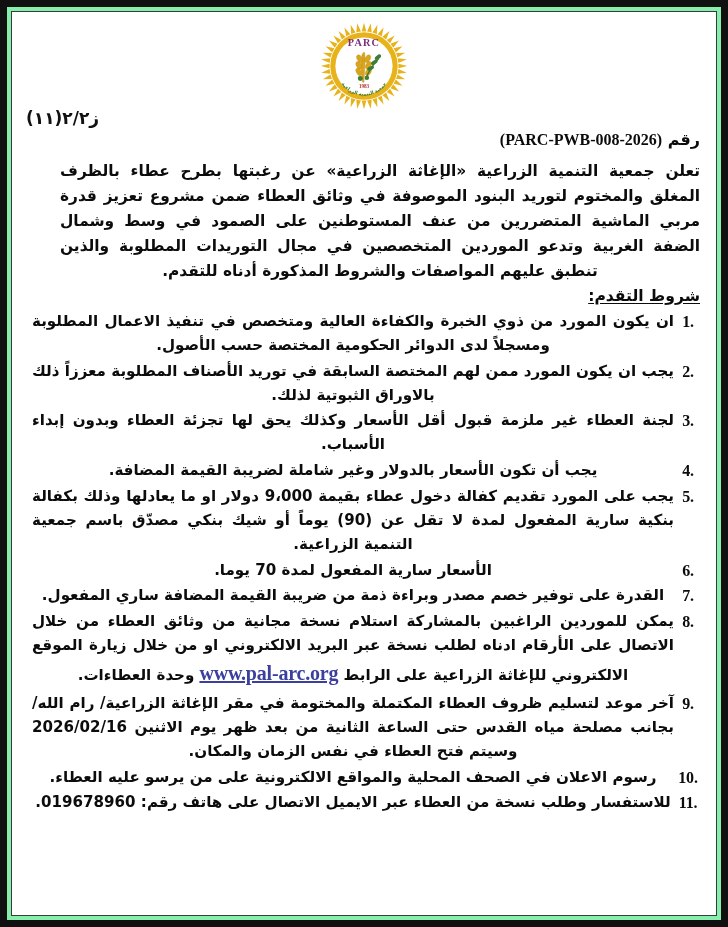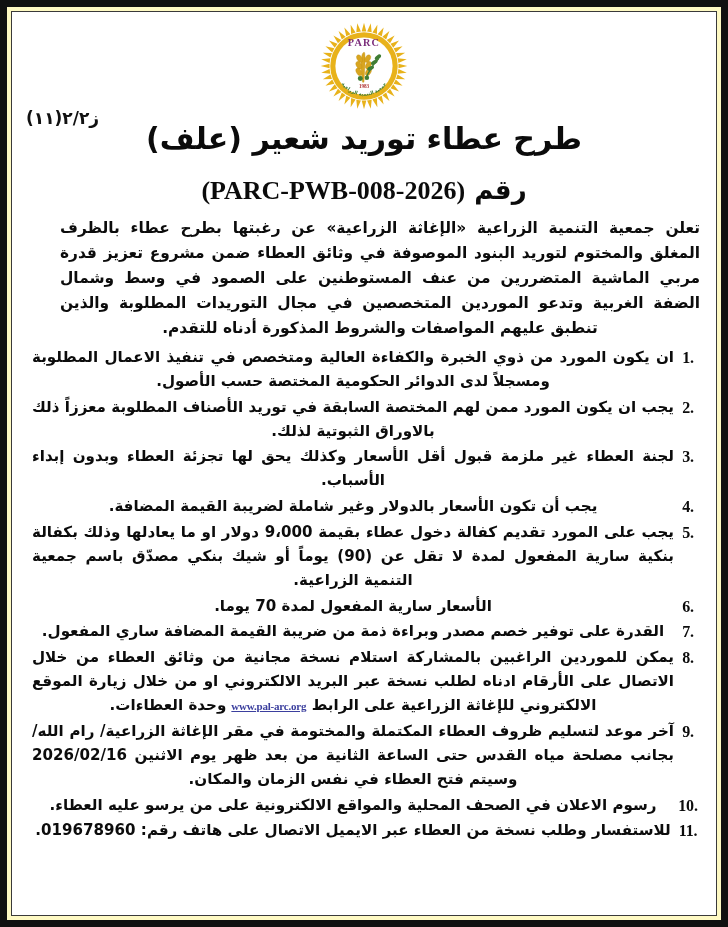--- a/index.html
+++ b/index.html
@@ -13,21 +13,21 @@
     height: 927px;
     overflow: hidden;
     font-family: "DejaVu Sans", "Liberation Sans", sans-serif;
   }
 
   .page {
     position: relative;
     width: 728px;
     height: 927px;
     box-sizing: border-box;
-    background: #fef9c3;
+    background: #86efac;
     border: 7px solid #101010;
     padding: 0;
   }
   .page-inner {
     position: absolute;
     top: 4px;
     left: 4px;
     right: 4px;
     bottom: 4px;
     border: 1px solid #3a3a3a;
@@ -77,27 +77,28 @@
   }
   .main-title {
     font-size: 30px;
     font-weight: 700;
     color: #0b0b0b;
     letter-spacing: 0px;
     line-height: 1.25;
     font-family: "DejaVu Sans", sans-serif;
   }
   .sub-title {
-    font-size: 26px;
+    font-size: 16px;
     font-weight: 700;
     color: #0b0b0b;
     margin-top: 16px;
     line-height: 1.25;
     font-family: "DejaVu Sans", sans-serif;
     direction: rtl;
+    text-align: right;
   }
   .sub-title .code {
     font-family: "Liberation Serif", "DejaVu Serif", serif;
     font-weight: 700;
     direction: ltr;
     unicode-bidi: embed;
   }
 
   
   .intro {
@@ -174,21 +175,21 @@
   ol.conditions > li.wide::before {
     right: -26px;
     width: 24px;
   }
   .weblink {
     color: #3b3f9e;
     font-family: "Liberation Serif", "DejaVu Serif", serif;
     direction: ltr;
     unicode-bidi: embed;
     font-weight: 700;
-    font-size: 11px;
+    font-size: 20px;
   }
 </style>
 </head>
 <body>
 
 <div class="page">
   <div class="page-inner">
     <div class="content">
 
       <div class="logo-wrap">
@@ -272,30 +273,30 @@
                 <textPath href="#arcpath" startOffset="50%" text-anchor="middle">جمعية التنمية الزراعية</textPath>
               </text>
             </g>
           </svg>
         </div>
       </div>
 
       <div class="corner-ref">ز٢/٢(١١)</div>
 
       <div class="title-block">
-        <div class="main-title">طرح عطاء توريد شعير (علف)</div>
         <div class="sub-title">
           <span>رقم</span>
           <span class="code">(PARC-PWB-008-2026)</span>
         </div>
       </div>
 
       <div class="intro">تعلن جمعية التنمية الزراعية «الإغاثة الزراعية» عن رغبتها بطرح عطاء بالظرف المغلق والمختوم لتوريد البنود الموصوفة في وثائق العطاء ضمن مشروع تعزيز قدرة مربي الماشية المتضررين من عنف المستوطنين على الصمود في وسط وشمال الضفة الغربية وتدعو الموردين المتخصصين في مجال التوريدات المطلوبة والذين تنطبق عليهم المواصفات والشروط المذكورة أدناه للتقدم.</div>
 
 
+      <div class="conditions-heading">شروط التقدم:</div>
 
       <ol class="conditions">
         <li>ان يكون المورد من ذوي الخبرة والكفاءة العالية ومتخصص في تنفيذ الاعمال المطلوبة ومسجلاً لدى الدوائر الحكومية المختصة حسب الأصول.</li>
         <li>يجب ان يكون المورد ممن لهم المختصة السابقة في توريد الأصناف المطلوبة معززاً ذلك بالاوراق الثبوتية لذلك.</li>
         <li>لجنة العطاء غير ملزمة قبول أقل الأسعار وكذلك يحق لها تجزئة العطاء وبدون إبداء الأسباب.</li>
         <li>يجب أن تكون الأسعار بالدولار وغير شاملة لضريبة القيمة المضافة.</li>
         <li>يجب على المورد تقديم كفالة دخول عطاء بقيمة 9،000 دولار او ما يعادلها وذلك بكفالة بنكية سارية المفعول لمدة لا تقل عن (90) يوماً أو شيك بنكي مصدّق باسم جمعية التنمية الزراعية.</li>
         <li>الأسعار سارية المفعول لمدة 70 يوما.</li>
         <li>القدرة على توفير خصم مصدر وبراءة ذمة من ضريبة القيمة المضافة ساري المفعول.</li>
         <li>

